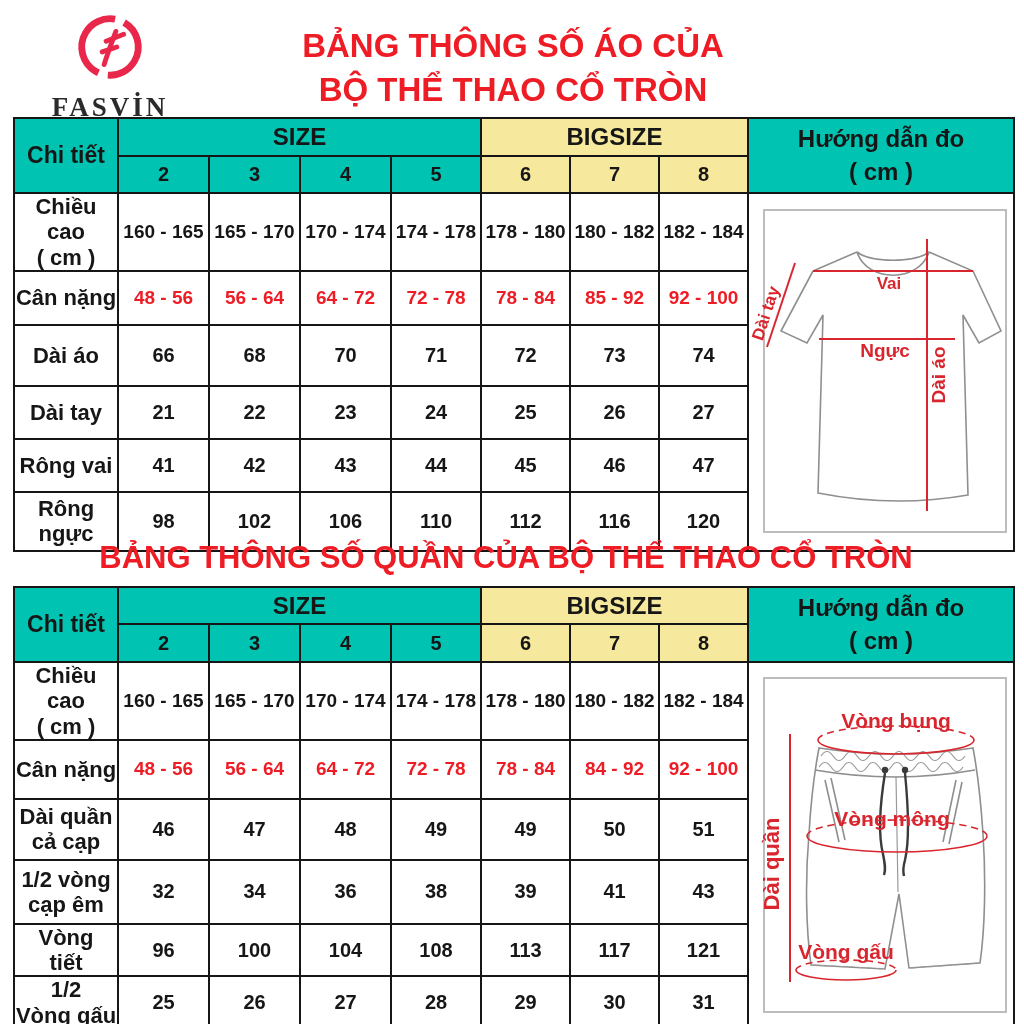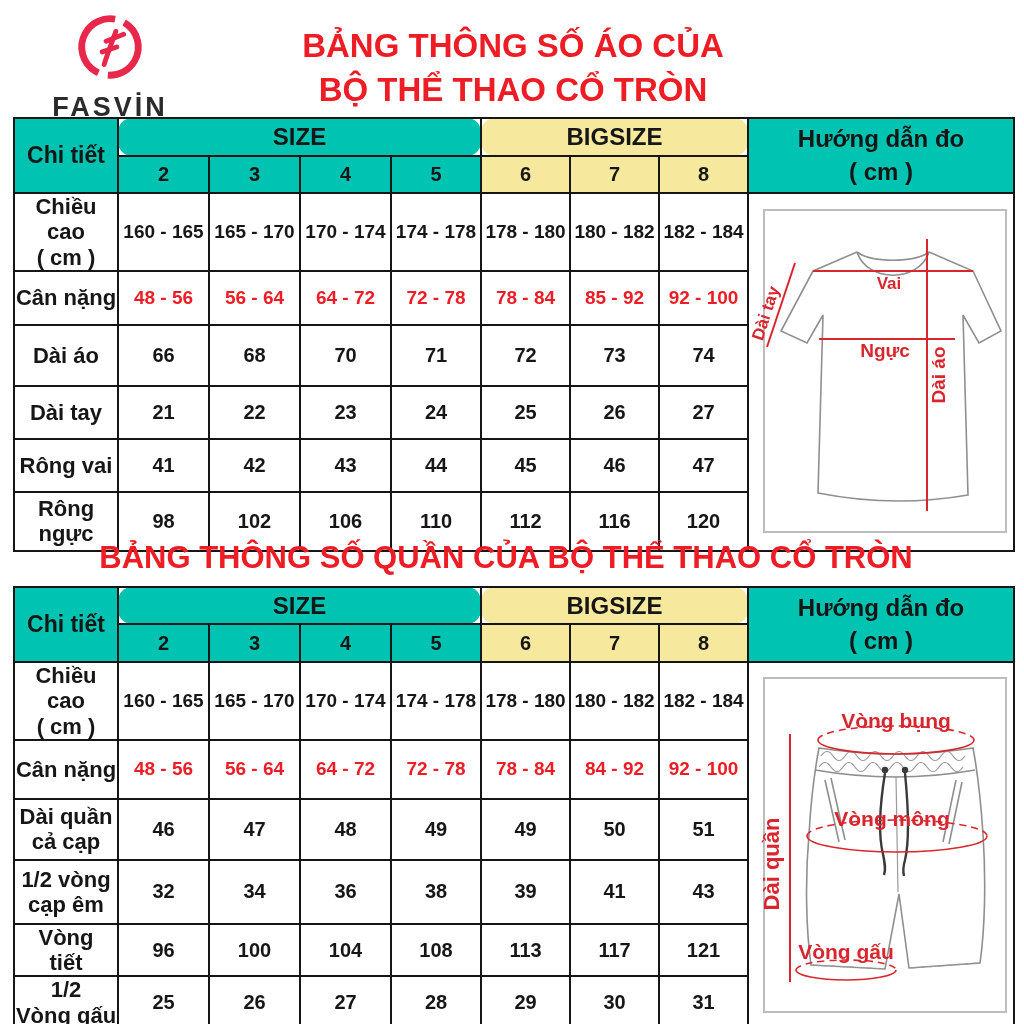--- a/index.html
+++ b/index.html
@@ -1,36 +1,36 @@
 <!DOCTYPE html>
 <html><head>
 <meta charset="utf-8">
 <style>
   html,body{margin:0;padding:0;background:#ffffff;}
   body{width:1024px;height:1024px;position:relative;font-family:"Liberation Sans",sans-serif;color:#161616;}
   .abs{position:absolute;}
 
   
-  .logo-wrap{left:40px;top:8px;width:140px;text-align:center;}
+  .logo-wrap{left:40px;top:8px;width:140px;text-align:center;font-family:Liberation Serif, serif;}
   .brand-name{font-size:27px;font-weight:700;letter-spacing:3px;color:#2b2b2b;margin-top:2px;}
   .brand-tag{font-size:13px;font-weight:700;color:#2b2b2b;letter-spacing:1px;margin-top:1px;}
   .title1{left:505px;top:24px;transform:translateX(-50%);text-align:center;color:#ee1c25;
           font-weight:700;font-size:33px;line-height:44px;white-space:nowrap;margin-left:8px;}
   .title2{left:506px;top:540px;transform:translateX(-50%);text-align:center;color:#ee1c25;
           font-weight:700;font-size:31px;white-space:nowrap;}
 
   
   table.spec{border-collapse:collapse;table-layout:fixed;background:#fff;}
   table.spec td{border:2px solid #161616;text-align:center;vertical-align:middle;padding:0;
                 font-weight:700;overflow:hidden;}
   .t1{left:13px;top:117px;width:1000px;}
   .t2{left:13px;top:586px;width:1000px;}
   td.teal{background:#00c3b1;}
   td.yellow{background:#f6e89d;}
-  .hdr-main{font-size:24px;border-radius:14px;}
+  .hdr-main{font-size:24px;}
   .hdr-detail{font-size:23px;}
   .hdr-num{font-size:20px;}
   .hdr-guide{font-size:24px;line-height:1.35;white-space:pre-line;}
   td.lbl{font-size:22px;white-space:pre-line;line-height:1.15;}
   td.val{font-size:20px;}
   td.val.range{font-size:19px;margin-top:40px;}
   tr.red td.val{color:#ee1c25;}
   td.diagram{vertical-align:top;padding:0;}
   td.diagram svg{display:block;}
 

